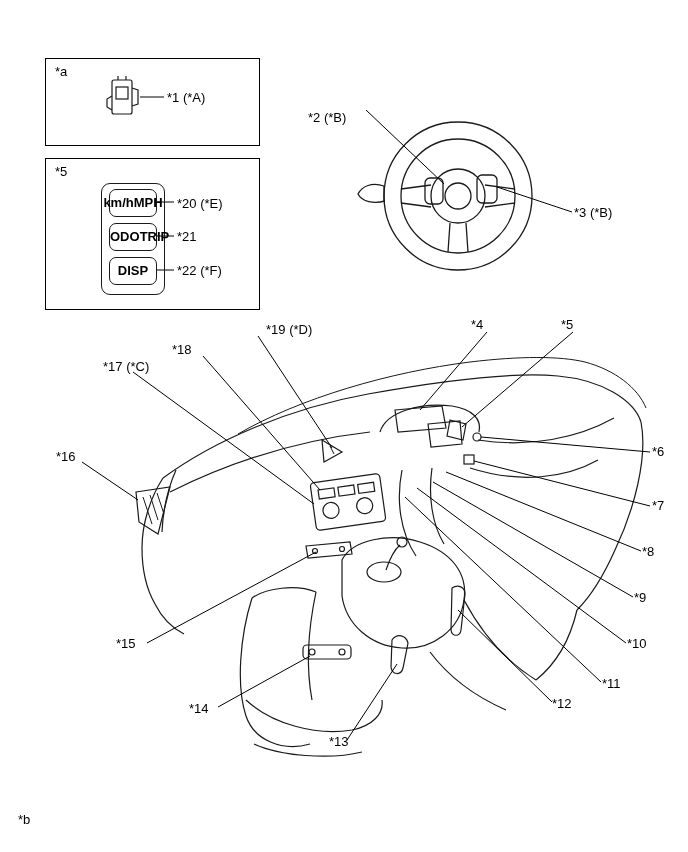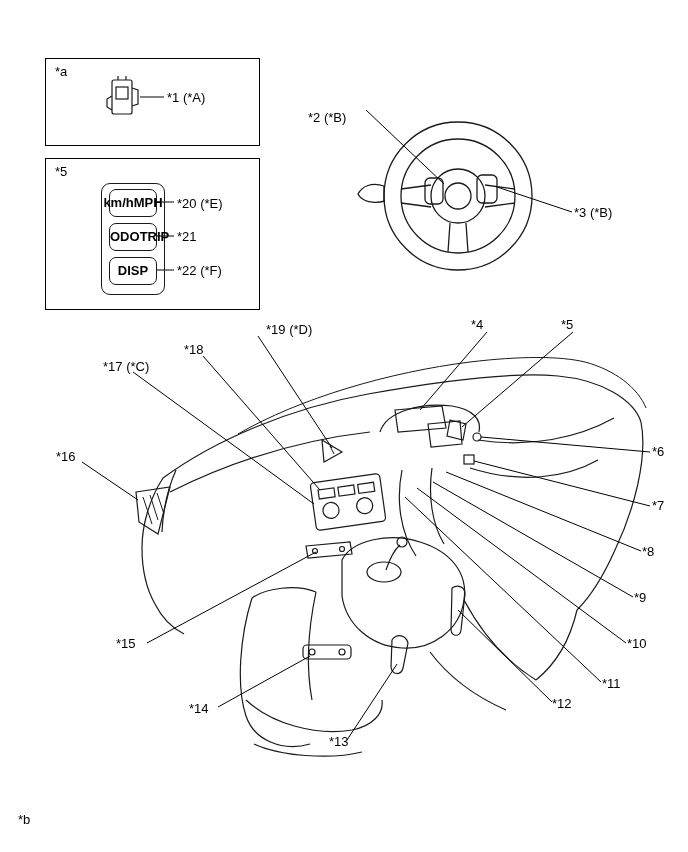--- a/index.html
+++ b/index.html
@@ -171,21 +171,21 @@
   <span class="callout" style="left:177px; top:196px;">*20 (*E)</span>
   <span class="callout" style="left:177px; top:229px;">*21</span>
   <span class="callout" style="left:177px; top:263px;">*22 (*F)</span>
 
   <span class="callout" style="left:308px; top:98px;margin-top:12px;">*2 (*B)</span>
   <span class="callout" style="left:574px; top:205px;">*3 (*B)</span>
 
   <span class="callout" style="left:226px; top:322px;margin-left:40px;">*19 (*D)</span>
   <span class="callout" style="left:471px; top:317px;">*4</span>
   <span class="callout" style="left:561px; top:317px;">*5</span>
-  <span class="callout" style="left:184px; top:342px;">*18</span>
+  <span class="callout" style="left:172px; top:342px;">*18</span>
   <span class="callout" style="left:103px; top:359px;">*17 (*C)</span>
   <span class="callout" style="left:56px;  top:449px;">*16</span>
   <span class="callout" style="left:652px; top:444px;">*6</span>
   <span class="callout" style="left:652px; top:498px;">*7</span>
   <span class="callout" style="left:642px; top:544px;">*8</span>
   <span class="callout" style="left:634px; top:590px;">*9</span>
   <span class="callout" style="left:627px; top:636px;">*10</span>
   <span class="callout" style="left:602px; top:676px;">*11</span>
   <span class="callout" style="left:552px; top:696px;">*12</span>
   <span class="callout" style="left:116px; top:636px;">*15</span>

